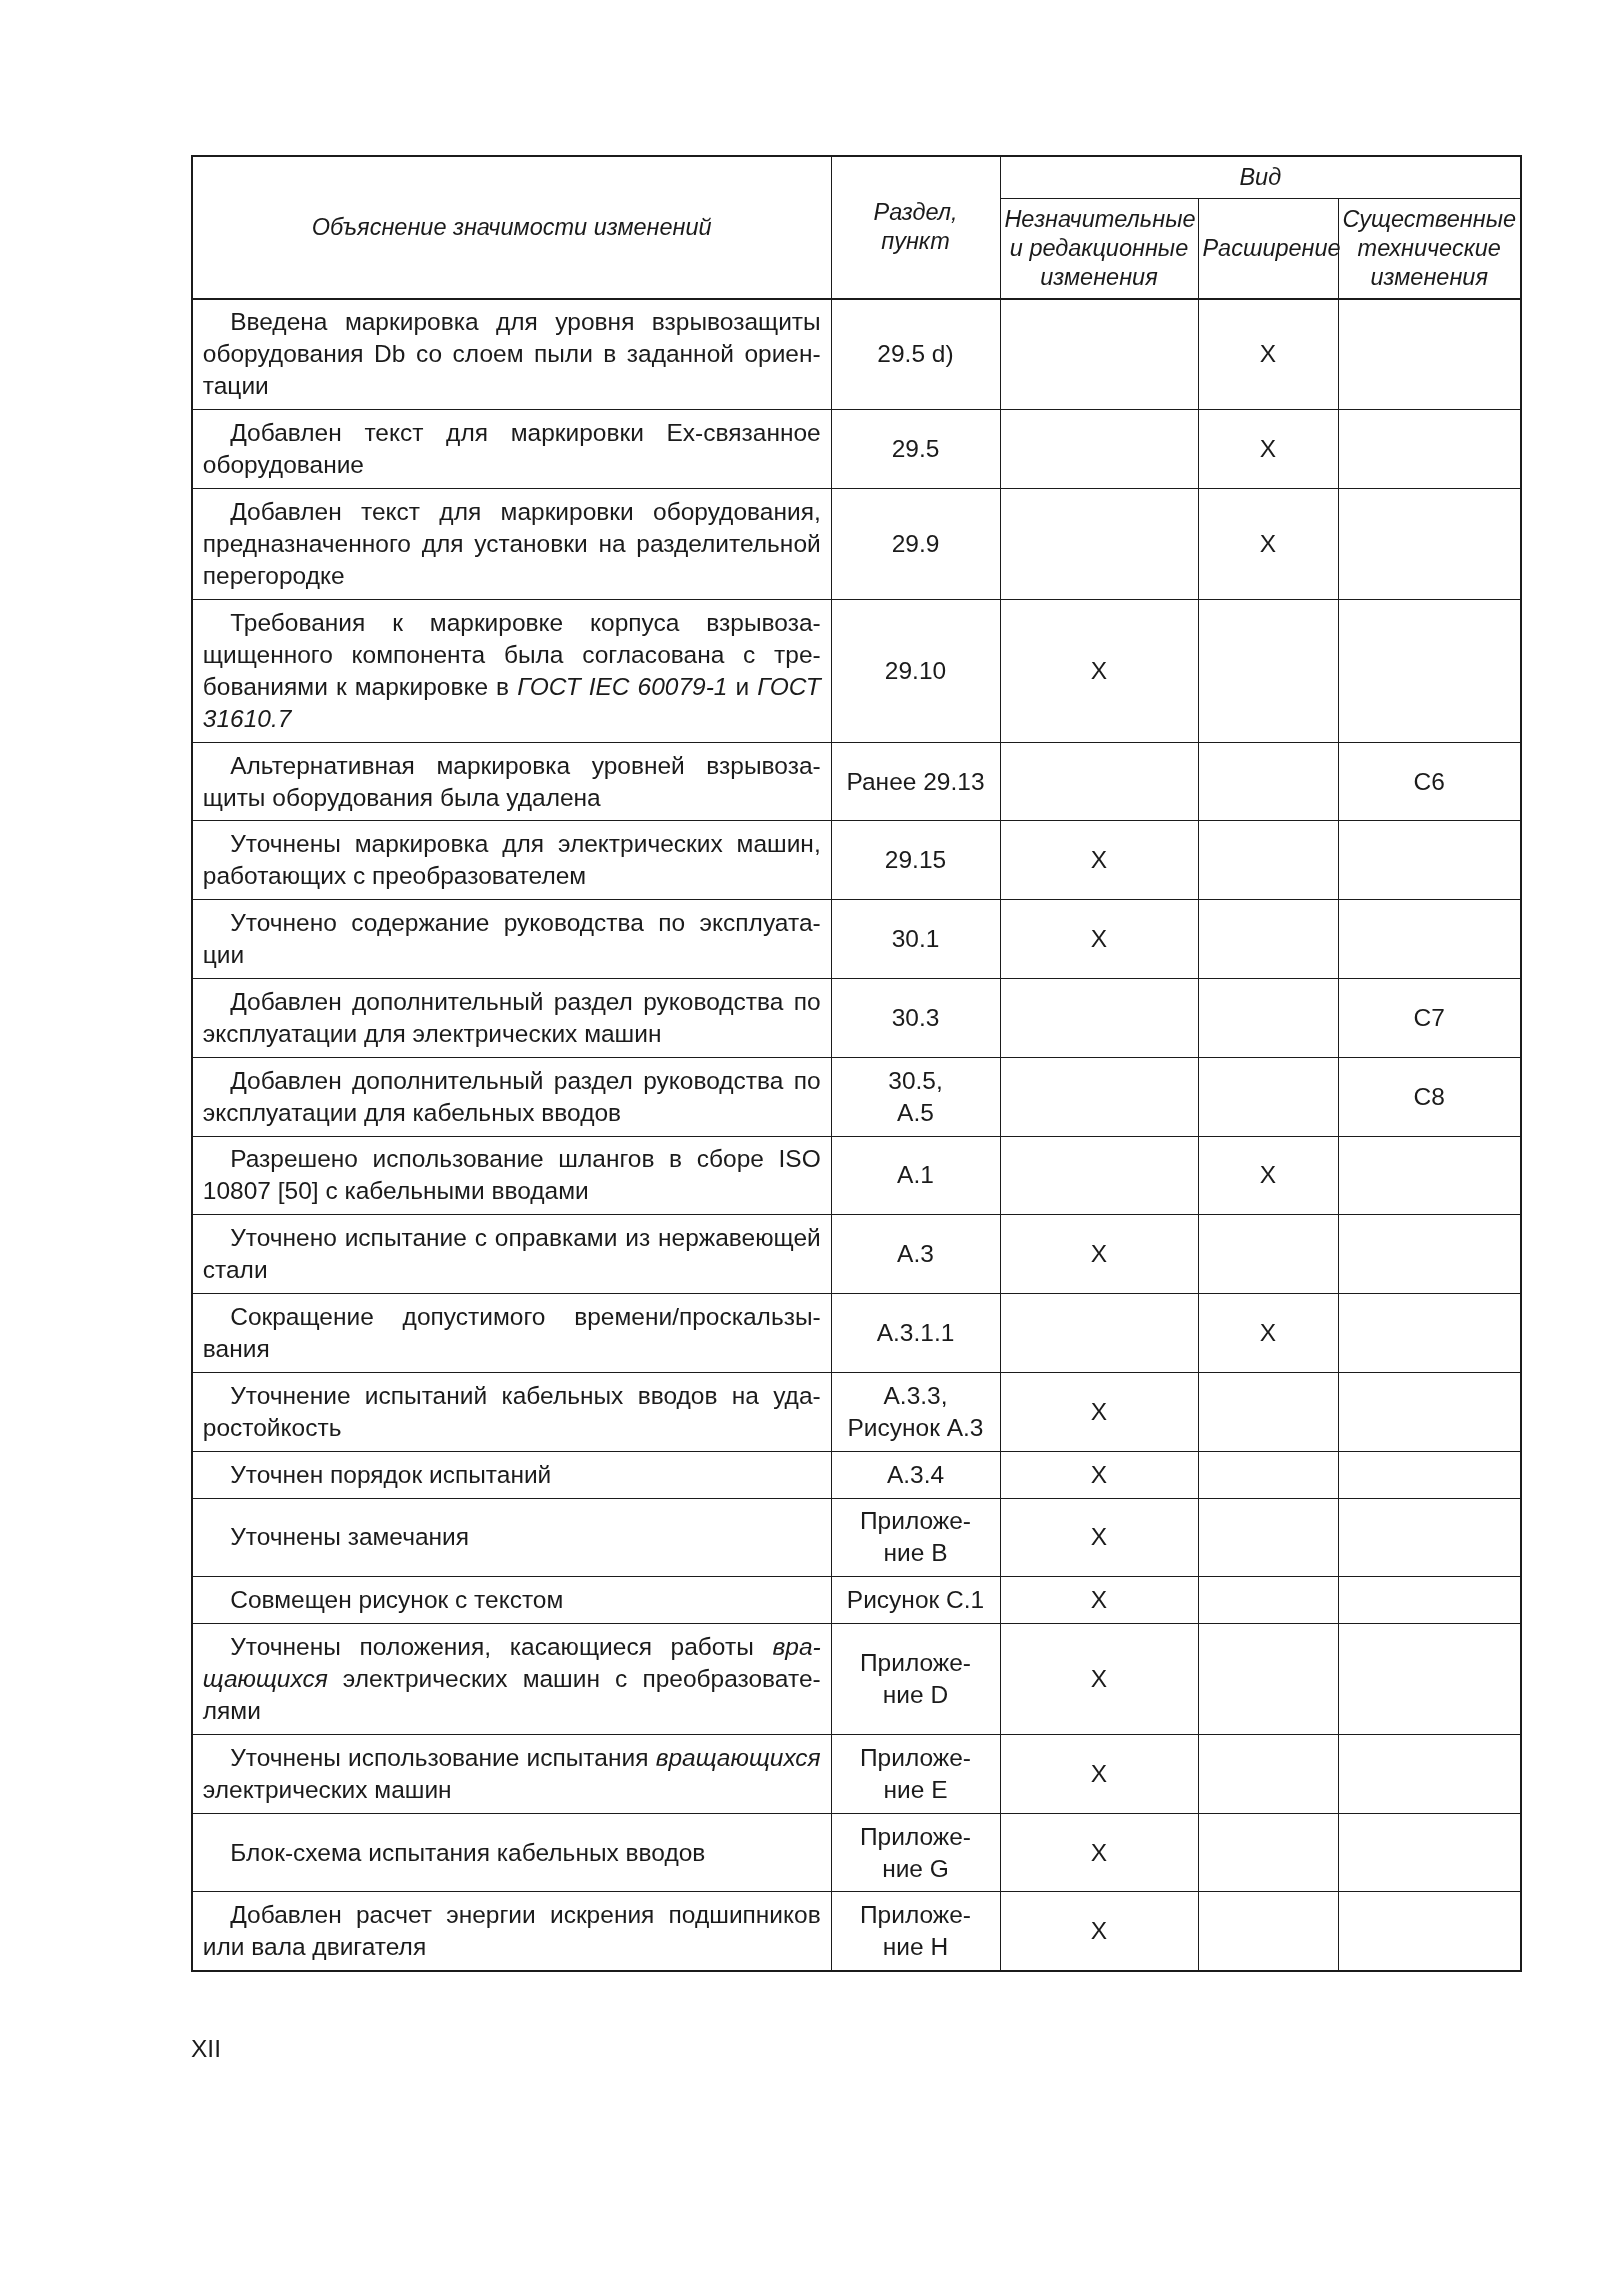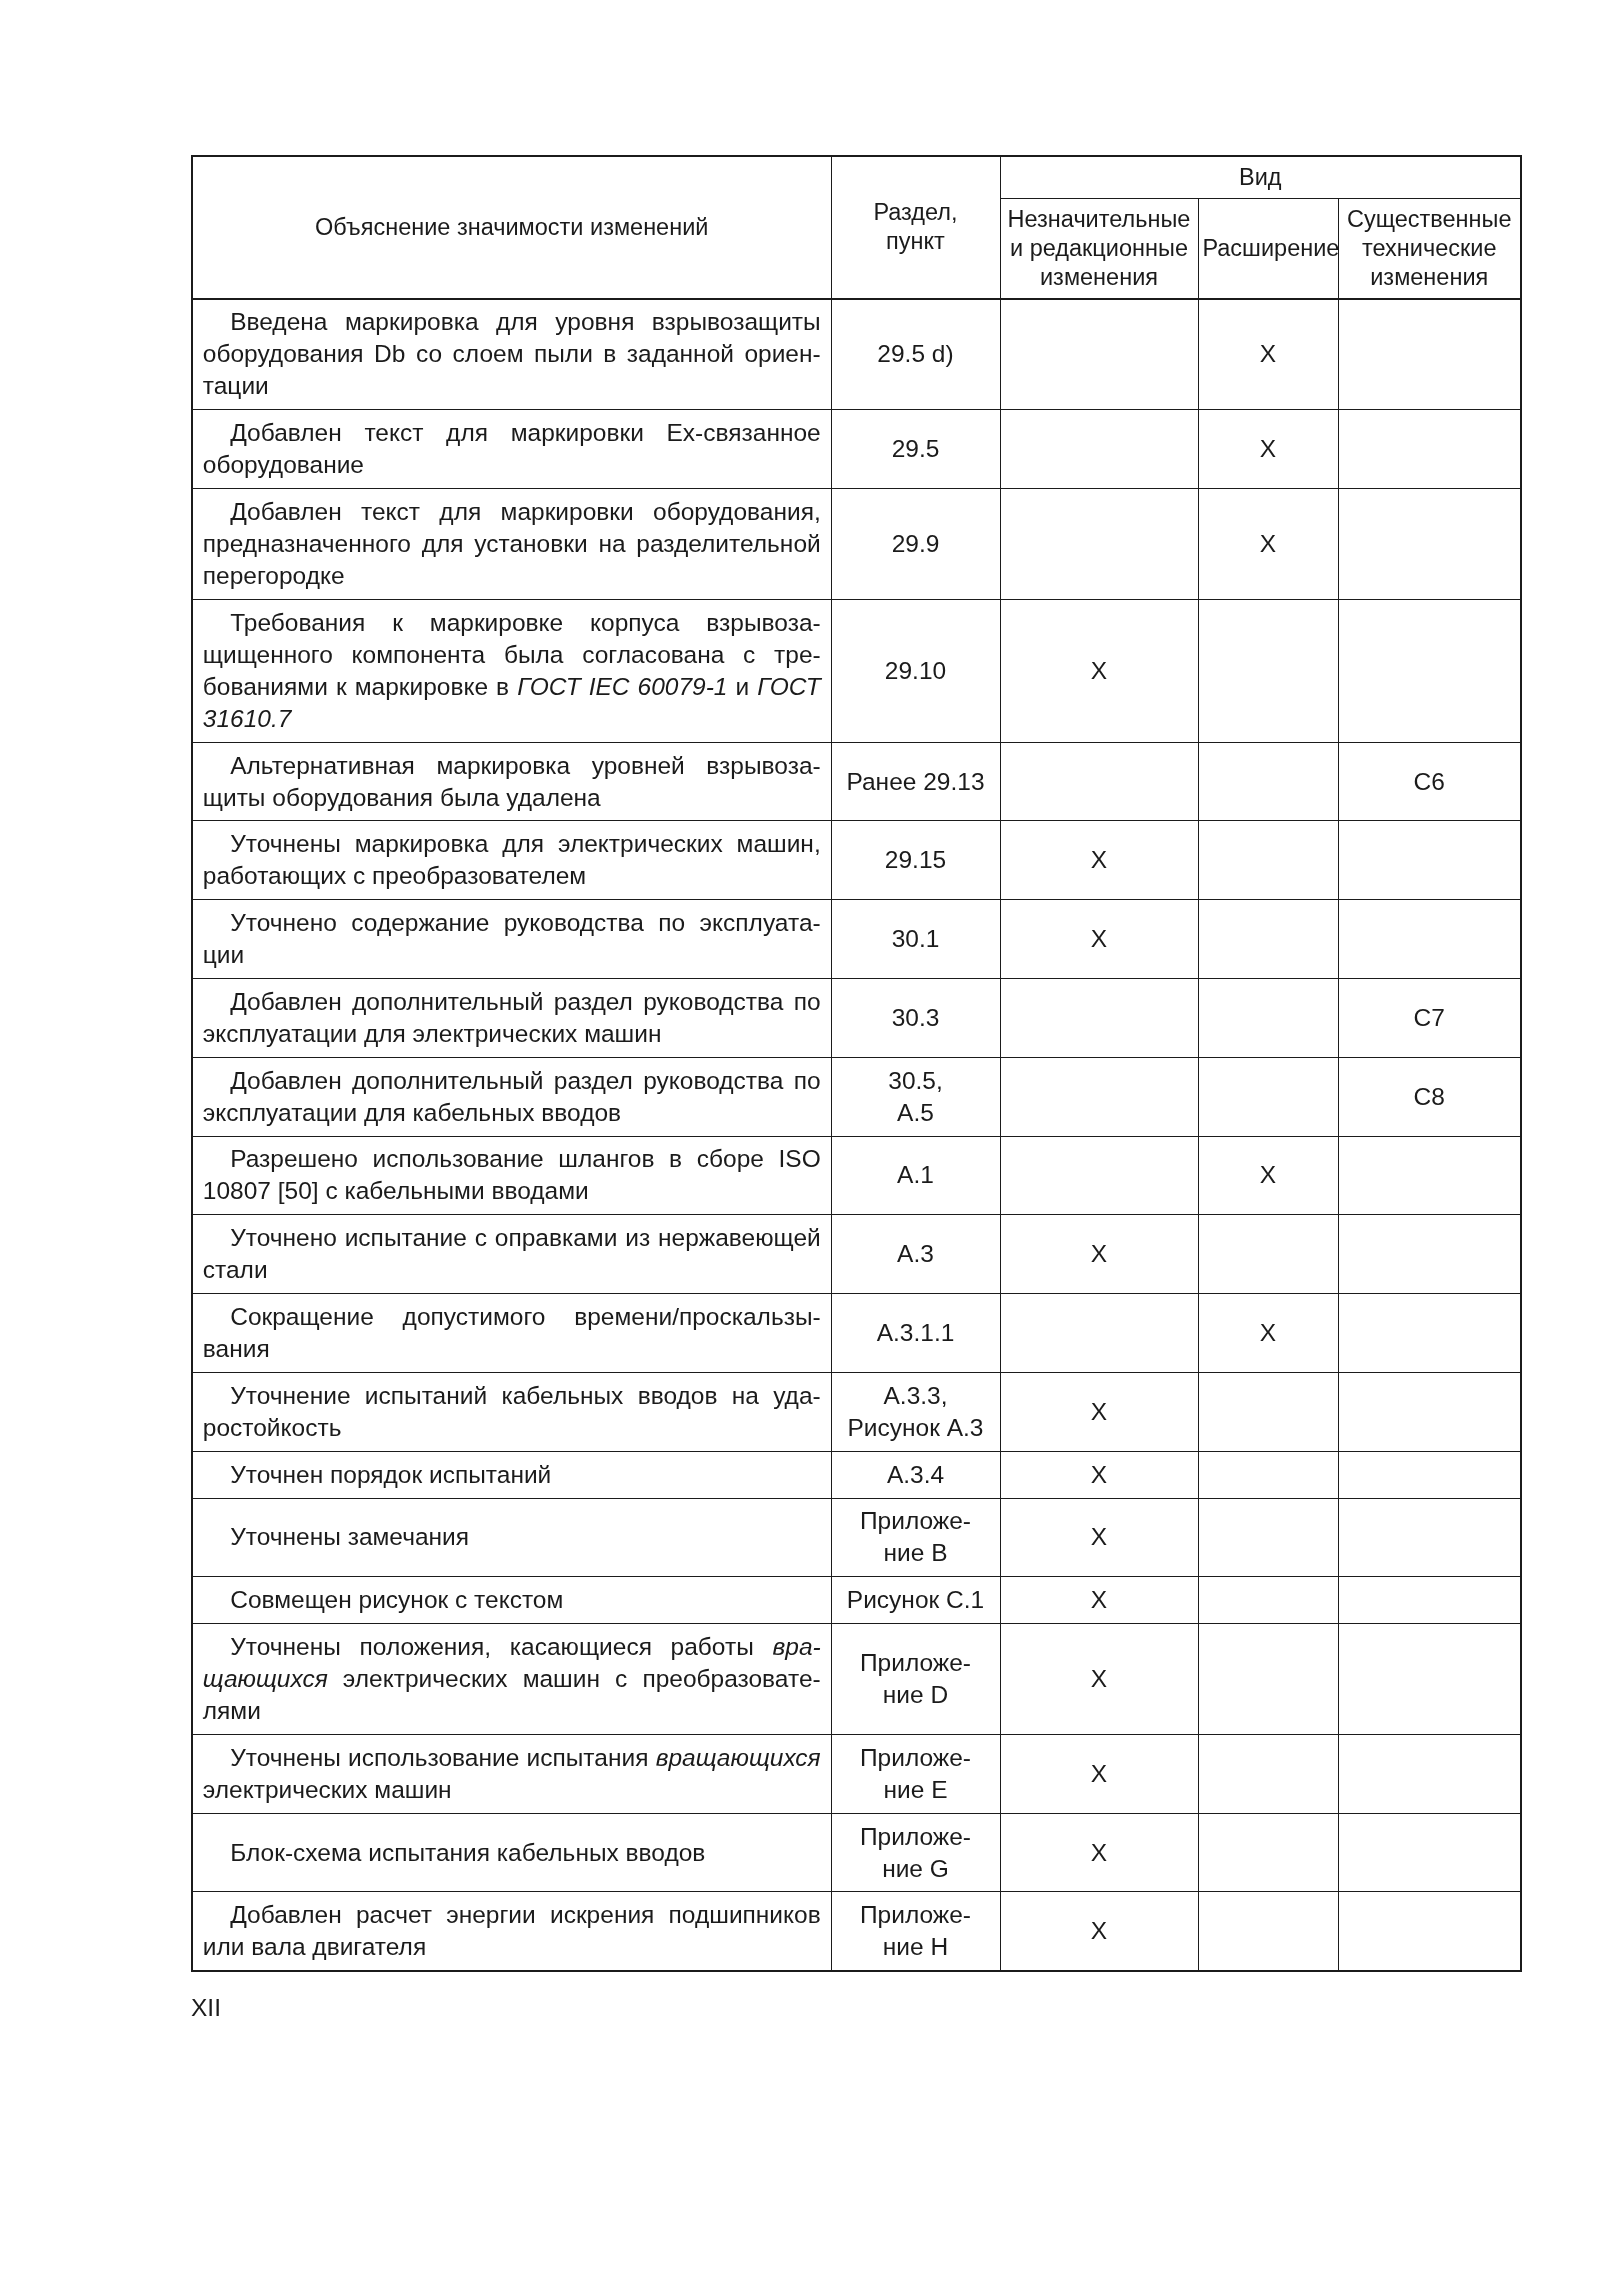--- a/index.html
+++ b/index.html
@@ -36,20 +36,21 @@
     border: 1.5px solid #1b1b1b;
     vertical-align: middle;
     font-weight: normal;
   }
   .changes-table thead th {
     text-align: center;
     font-size: 23.5px;
     line-height: 29px;
     padding: 5.9px 3.9px;
     white-space: pre-line;
+    font-style: italic;
   }
   .changes-table thead th.th-span,
   .changes-table thead tr.sub-row th {
     border-bottom: 2.9px solid #1b1b1b;
   }
   .cell-explanation {
     font-size: 24.5px;
     line-height: 32px;
     padding: 6.9px 9.8px;
     text-align: justify;
@@ -58,21 +59,21 @@
   .cell-section, .cell-mark {
     font-size: 24.5px;
     line-height: 32px;
     padding: 6.9px 3.9px;
     text-align: center;
     white-space: pre-line;
   }
   .page-number {
     font-size: 24.5px;
     line-height: 30px;
-    margin-top: 21px;
+    margin-top: 62px;
   }
   i { }
 </style>
 </head>
 <body>
 
 <div class="page">
 
 
 

